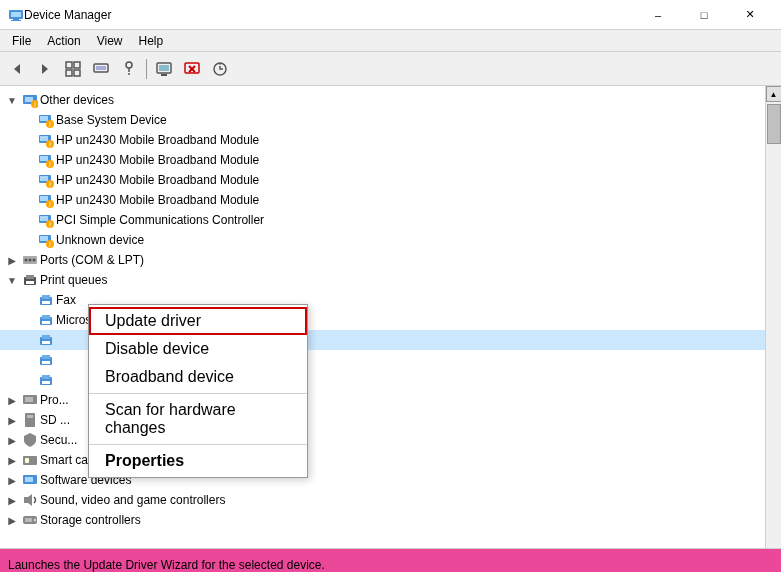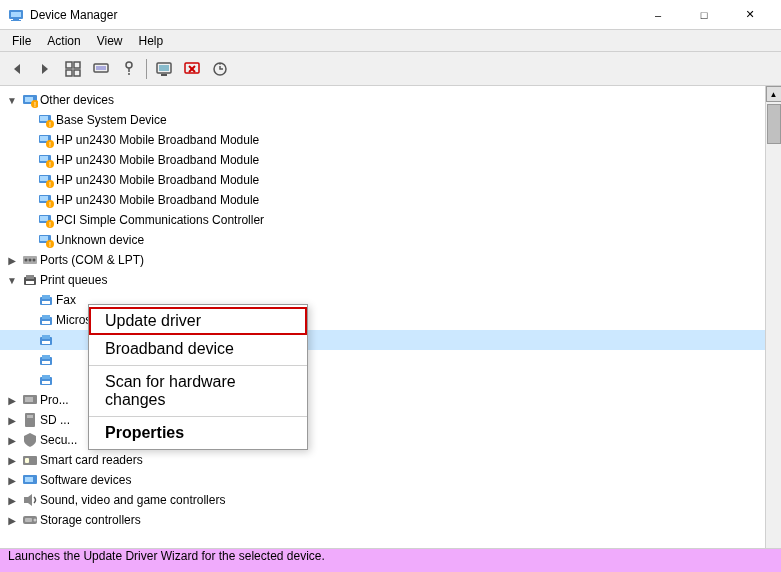--- a/index.html
+++ b/index.html
@@ -18,21 +18,20 @@
       border-bottom: 1px solid #d0d0d0;
       display: flex;
       align-items: center;
       justify-content: space-between;
       padding: 6px 8px;
       height: 30px;
     }
     .title-bar-left {
       display: flex;
       align-items: center;
-      gap: 6px;
     }
     .title-bar-icon {
       width: 16px;
       height: 16px;
     }
     .title-bar-title {
       font-size: 12px;
       color: #000;
     }
     .title-bar-controls {
@@ -204,24 +203,24 @@
       width: 14px;
       height: 40px;
       background: #c0c0c0;
       border: 1px solid #999;
       margin-top: 2px;
     }
 
     
     .status-bar {
       height: 24px;
-      background: #f0abfc;
+      background: #ec4899;
       border-top: 1px solid #d0d0d0;
       display: flex;
-      align-items: flex-start;
+      align-items: flex-end;
       padding: 0 8px;
       font-size: 12px;
       color: #000;
     }
   </style>
 </head>
 <body>
 
 <div class="title-bar">
   <div class="title-bar-left">
@@ -585,20 +584,21 @@
           <rect x="1" y="4" width="14" height="8" rx="2" fill="#888"></rect>
           <circle cx="13" cy="8" r="1.5" fill="#ccc"></circle>
           <rect x="3" y="6" width="7" height="4" rx="1" fill="#bbb"></rect>
         </svg>
       </span>
       <span class="tree-label">Storage controllers</span>
     </div>
 
     <div class="context-menu">
       <div class="ctx-item highlighted">Update driver</div>
+      <div class="ctx-item">Disable device</div>
       <div class="ctx-item">Broadband device</div>
       <div class="ctx-separator"></div>
       <div class="ctx-item">Scan for hardware changes</div>
       <div class="ctx-separator"></div>
       <div class="ctx-item bold">Properties</div>
     </div>
 
   </div>
 
   <div class="scrollbar-track">

